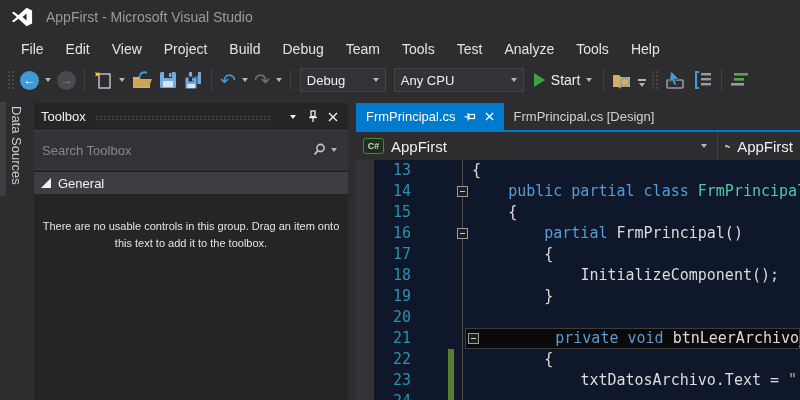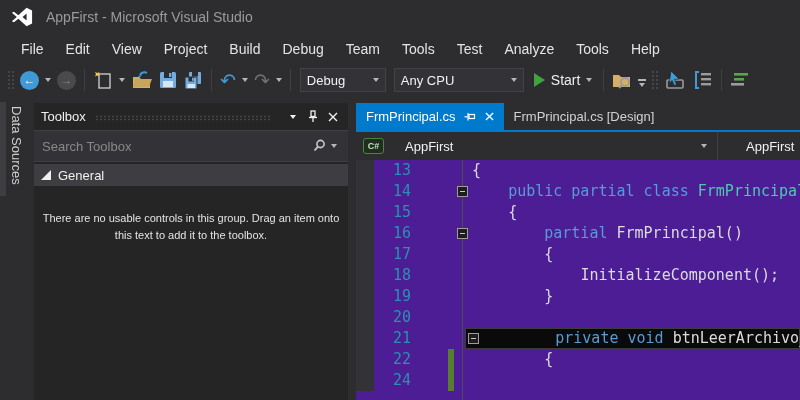--- a/index.html
+++ b/index.html
@@ -42,46 +42,46 @@
   .side-tab-accent { position:absolute; left:0; top:4px; width:6px; height:94px; background:#3E3E42; }
   .side-tab-label { position:absolute; left:9px; top:8px; writing-mode:vertical-rl; color:#CFCFCF; font-size:13px; white-space:nowrap; }
 
   
   .toolbox { width:314px; margin-top:5px; background:#252526; display:flex; flex-direction:column; }
   .tbx-title { height:27px; display:flex; align-items:center; padding:0 7px; color:#F1F1F1; font-size:13px; }
   .tbx-dots { flex:1; height:6px; margin:2px 9px 0 9px;
               background-image:radial-gradient(circle,#47474B 1px,transparent 1.15px);
               background-size:4px 3px; }
   .tbx-icon { display:flex; align-items:center; justify-content:center; width:17px; height:17px; margin-left:3px; }
-  .tbx-search { height:32px; background:#333337; border-top:1px solid #3F3F46; border-bottom:1px solid #3F3F46; display:flex; align-items:center; padding:12px 8px; }
+  .tbx-search { height:40px; background:#333337; border-top:1px solid #3F3F46; border-bottom:1px solid #3F3F46; display:flex; align-items:center; padding:12px 8px; }
   .tbx-search input { flex:1; background:transparent; border:none; outline:none; color:#C8C8C8; font-size:13px; font-family:"Liberation Sans",sans-serif; }
   .tbx-search input::placeholder { color:#888888; }
   .tbx-section { height:22px; background:#3E3E42; display:flex; align-items:center; padding:0 7px; color:#F1F1F1; font-size:13px; margin-top:2px; }
   .tbx-body { flex:1; display:flex; justify-content:center; padding-top:24px; }
   .tbx-msg { width:302px; text-align:center; color:#E3E3E3; font-size:11px; line-height:1.5; }
 
   .panel-gap { width:8px; }
 
   
   .editor { flex:1; min-width:0; margin-top:5px; display:flex; flex-direction:column; }
   .tabstrip { height:29px; display:flex; border-bottom:2px solid var(--accent,#007ACC); }
   .tab { display:flex; align-items:center; font-size:13px; padding:0 10px; gap:8px; }
   .tab.active { background:var(--accent,#007ACC); color:#FFFFFF; }
   .tab.inactive { color:#D2D2D2; }
 
   .navbar { height:28px; display:flex; background:#2D2D30; }
   .nav-combo { display:flex; align-items:center; padding:0 7px; }
   .nav-combo-1 { width:362px; border-right:1px solid #3F3F46; }
   .nav-combo-2 { flex:1; overflow:hidden; }
-  .nav-label { color:#F1F1F1; font-size:13px; margin-left:21px; white-space:nowrap; }
+  .nav-label { color:#F1F1F1; font-size:15px; margin-left:7px; white-space:nowrap; }
   .csharp-badge { width:21px; height:16px; border:1px solid #3F8A3F; border-radius:3px; background:#1F2E1F; color:#BFE3BF; font-size:9px; font-weight:bold; display:flex; align-items:center; justify-content:center; }
   .nav-spacer { flex:1; }
 
   
-  .code { flex:1; background:#4c1d95; position:relative; overflow:hidden;
+  .code { flex:1; background:#0f172a; position:relative; overflow:hidden;
           font-family:"DejaVu Sans Mono", monospace; font-size:15px; }
   .fold-guide { position:absolute; left:106px; top:0; bottom:0; width:1px; background:#4D4D50; }
   .code-row { display:flex; height:21px; line-height:21px; position:relative; }
   .m-bp { width:18px; background:#333337; align-self:stretch; }
   .m-num { width:50px; text-align:right; padding-right:13px; color:var(--lineno,#2B91AF); }
   .m-sel { width:24px; }
   .m-chg { width:6px; align-self:stretch; }
   .m-chg.changed { background:var(--changebar,#587C32); }
   .line-main { flex:1; display:flex; min-width:0; }
   .line-main.current { background:#0A0A0A; box-shadow:inset 0 0 0 1px #3C3C3C;margin-left:11px; }
@@ -429,20 +429,30 @@
           <div class="m-num">22</div>
           <div class="m-sel"></div>
           <div class="m-chg changed"></div>
           <div class="line-main">
             <div class="m-fold"></div>
             <div class="m-text"><span>        </span><span class="seg-plain">{</span></div>
           </div>
         </div>
         <div class="code-row">
           <div class="m-bp"></div>
+          <div class="m-num">23</div>
+          <div class="m-sel"></div>
+          <div class="m-chg changed"></div>
+          <div class="line-main">
+            <div class="m-fold"></div>
+            <div class="m-text"><span>            </span><span class="seg-plain">txtDatosArchivo.Text = </span><span class="seg-string">"</span></div>
+          </div>
+        </div>
+        <div class="code-row">
+          <div class="m-bp"></div>
           <div class="m-num">24</div>
           <div class="m-sel"></div>
           <div class="m-chg changed"></div>
           <div class="line-main">
             <div class="m-fold"></div>
             <div class="m-text"><span></span></div>
           </div>
         </div>
       </div>
   </div>

